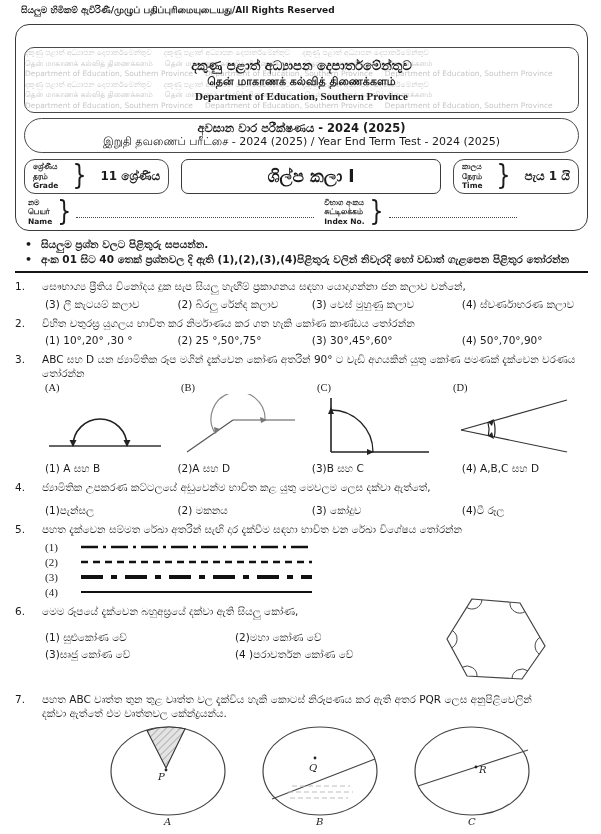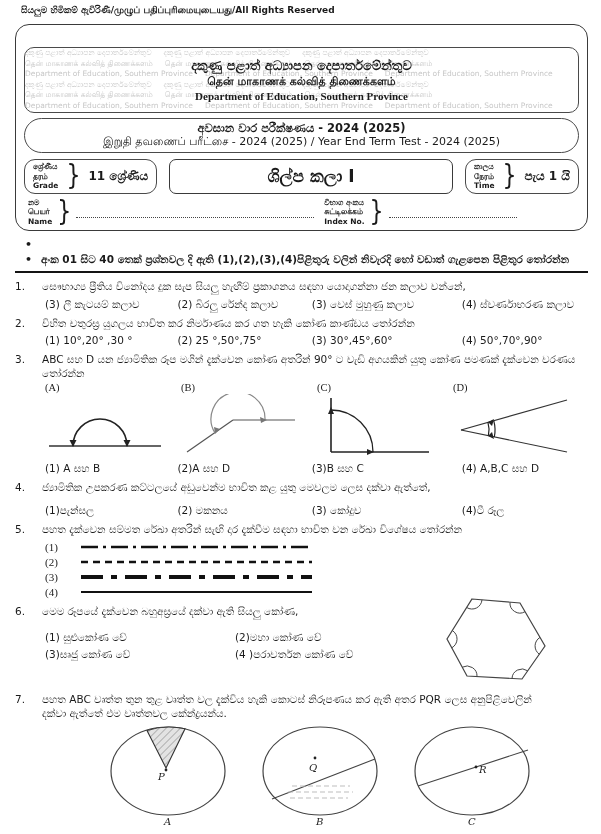--- a/index.html
+++ b/index.html
@@ -15,21 +15,21 @@
   .wm-line{white-space:nowrap;}
   .wm-line span{margin-right:12px;}
   .dept-main{position:absolute;inset:0;display:flex;flex-direction:column;align-items:center;justify-content:center;gap:1px;}
   .dept-si{font-weight:bold;font-size:13px;}
   .dept-ta{font-weight:bold;font-size:11px;}
   .dept-en{font-weight:bold;font-size:11px;font-family:"Liberation Serif",serif;}
   .exam-box{border:1.4px solid #4a4a4a;border-radius:18px;text-align:center;padding:2px 0 3px 0;margin-bottom:6px;}
   .exam1{font-weight:bold;font-size:11.5px;}
   .exam2{font-weight:normal;font-size:11px;}
   .info-row{display:flex;gap:12px;margin-bottom:3px;align-items:stretch;}
-  .pill{border:1.5px solid #4a4a4a;border-radius:11px;padding:2px 8px;display:flex;align-items:center;gap:8px;}
+  .pill{border:1.5px solid #4a4a4a;border-radius:11px;padding:2px 8px;display:flex;align-items:center;gap:14px;}
   .mini-labels{display:flex;flex-direction:column;font-size:7.5px;font-weight:bold;line-height:9.5px;}
   .brace{font-size:22px;font-weight:400;line-height:20px;transform:scaleY(1.25);display:inline-block;}
   .pill-value{font-size:12px;font-weight:bold;white-space:nowrap;}
   .subject-box{flex:1;border:1.6px solid #3a3a3a;border-radius:7px;display:flex;align-items:center;justify-content:center;font-size:17px;font-weight:bold;}
   .fields-row{display:flex;align-items:center;gap:10px;padding:1px 4px 0 4px;}
   .field{display:flex;align-items:center;gap:5px;}
   .dotted{border-bottom:1.3px dotted #444;height:11px;}
   .dot-name{width:238px;}
   .dot-index{width:128px;}
   .instr{margin:6px 0 3px 0;}
@@ -128,20 +128,21 @@
         </div>
         <span class="brace">}</span>
         <span class="dotted dot-index"></span>
       </div>
     </div>
   </div>
 
   <div class="instr">
     <div class="bullet-row">
       <span class="bullet-glyph">•</span>
+      <span>සියලුම ප්‍රශ්න වලට පිළිතුරු සපයන්න.</span>
     </div>
     <div class="bullet-row">
       <span class="bullet-glyph">•</span>
       <span>අංක 01 සිට 40 තෙක් ප්‍රශ්නවල දි ඇති (1),(2),(3),(4)පිළිතුරු වලින් නිවැරදි හෝ  වඩාත් ගැළපෙන පිළිතුර තෝරන්න</span>
     </div>
   </div>
 
   <hr class="thick-rule">
 
   <div class="q">

